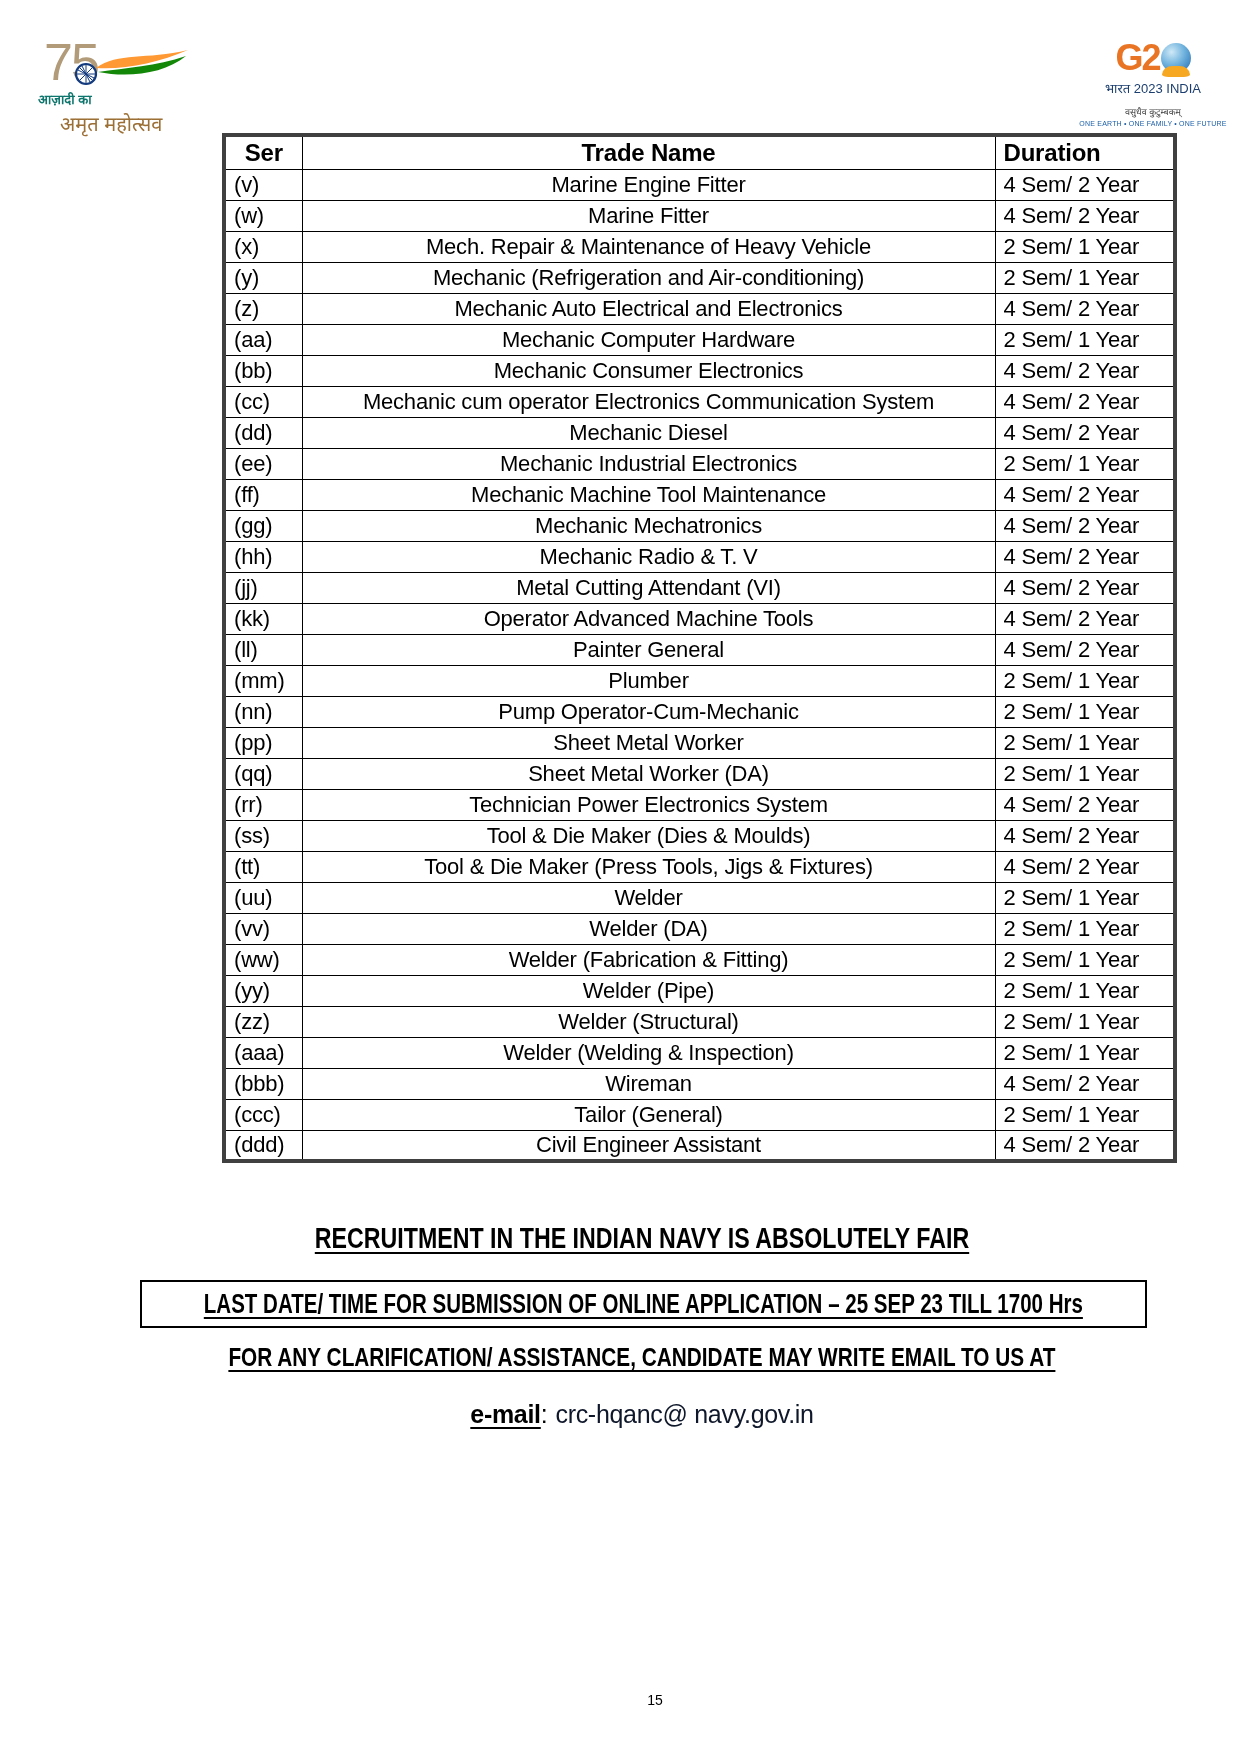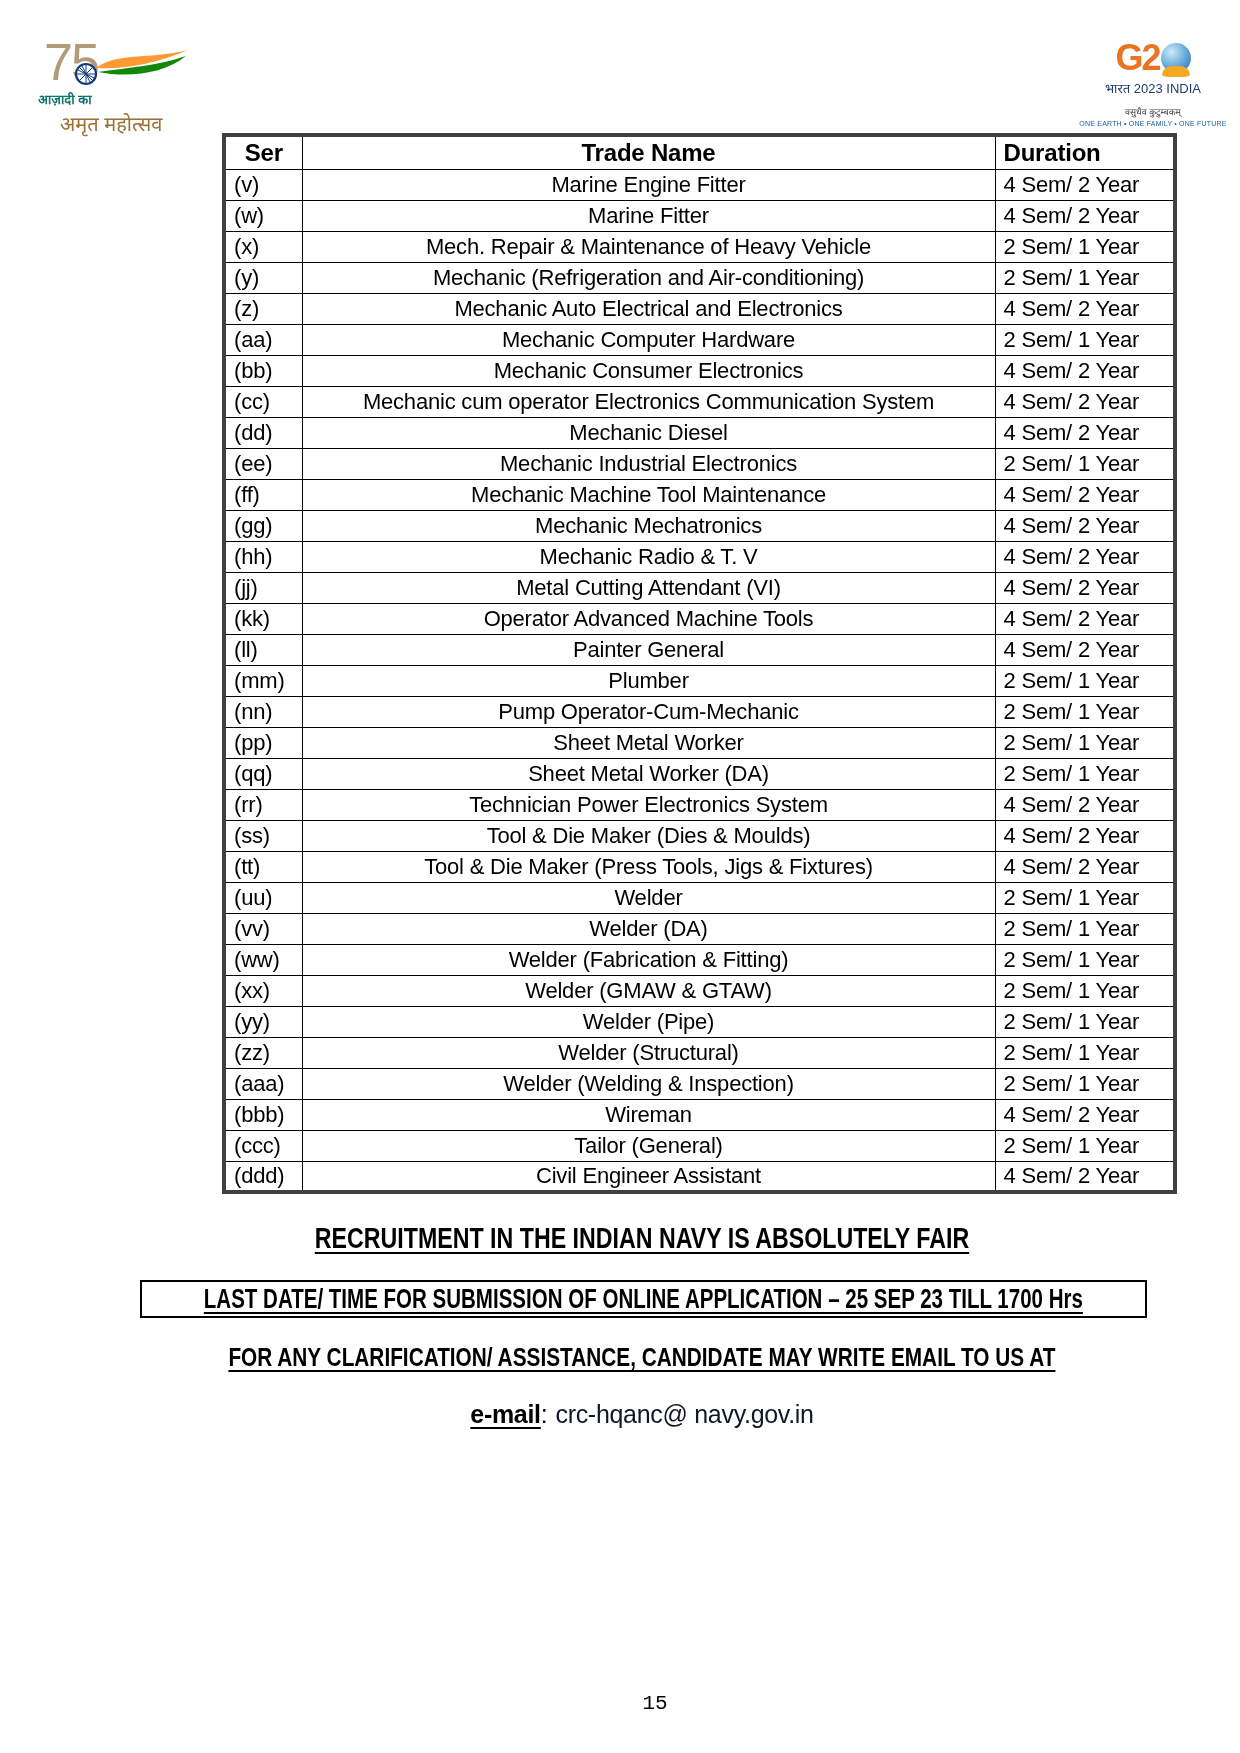--- a/index.html
+++ b/index.html
@@ -76,21 +76,21 @@
     text-decoration-thickness: 2px;
     text-underline-offset: 4px;
   }
   .fair-heading {
     position: absolute; top: 1222px; left: 42px; width: 1200px;
     text-align: center; font-size: 29px; font-weight: bold; white-space: nowrap;
   }
   .fair-heading .squeeze { display: inline-block; transform: scaleX(0.80); transform-origin: center; }
 
   .deadline-box {
-    position: absolute; top: 1280px; left: 140px; width: 1007px; height: 38px;
+    position: absolute; top: 1280px; left: 140px; width: 1007px; height: 48px;
     border: 2px solid #000;
     display: flex; align-items: center; justify-content: center;
     font-size: 27px; font-weight: bold; white-space: nowrap;
   }
   .deadline-box .squeeze { display: inline-block; transform: scaleX(0.76); transform-origin: center; }
 
   .clarify-heading {
     position: absolute; top: 1342px; left: 42px; width: 1200px;
     text-align: center; font-size: 26px; font-weight: bold; white-space: nowrap;
   }
@@ -99,22 +99,21 @@
   .email-line {
     position: absolute; top: 1400px; left: 42px; width: 1200px;
     text-align: center; font-size: 25px; letter-spacing: -0.3px;
   }
   .email-label { font-weight: bold; text-align: center; }
   .email-colon { margin-right: 8px; }
   .email-addr { color: #0f172a; text-decoration: none; }
 
   .page-number {
     position: absolute; top: 1692px; left: 655px; transform: translateX(-50%);
-    font-size: 21px;
-    font-family: Liberation Mono, monospace;
+    font-size: 14px;
   }
 </style>
 </head>
 <body>
 
 <div class="page">
 
   <div class="azadi">
     <div class="azadi-75">75</div>
     <svg class="azadi-flag" viewBox="0 0 92 34" xmlns="http://www.w3.org/2000/svg">
@@ -284,25 +283,20 @@
           <td class="col-ser">(vv)</td>
           <td class="col-trade">Welder (DA)</td>
           <td class="col-dur">2 Sem/ 1 Year</td>
         </tr>
         <tr>
           <td class="col-ser">(ww)</td>
           <td class="col-trade">Welder (Fabrication &amp; Fitting)</td>
           <td class="col-dur">2 Sem/ 1 Year</td>
         </tr>
         <tr>
-          <td class="col-ser">(xx)</td>
-          <td class="col-trade">Welder (GMAW &amp; GTAW)</td>
-          <td class="col-dur">2 Sem/ 1 Year</td>
-        </tr>
-        <tr>
           <td class="col-ser">(yy)</td>
           <td class="col-trade">Welder (Pipe)</td>
           <td class="col-dur">2 Sem/ 1 Year</td>
         </tr>
         <tr>
           <td class="col-ser">(zz)</td>
           <td class="col-trade">Welder (Structural)</td>
           <td class="col-dur">2 Sem/ 1 Year</td>
         </tr>
         <tr>

